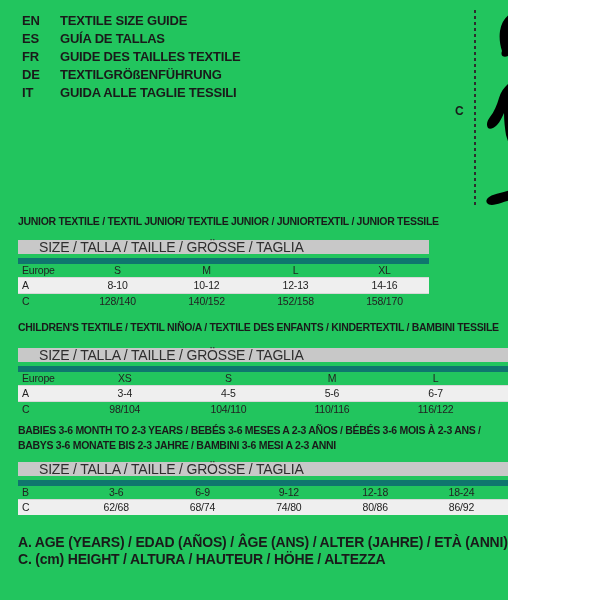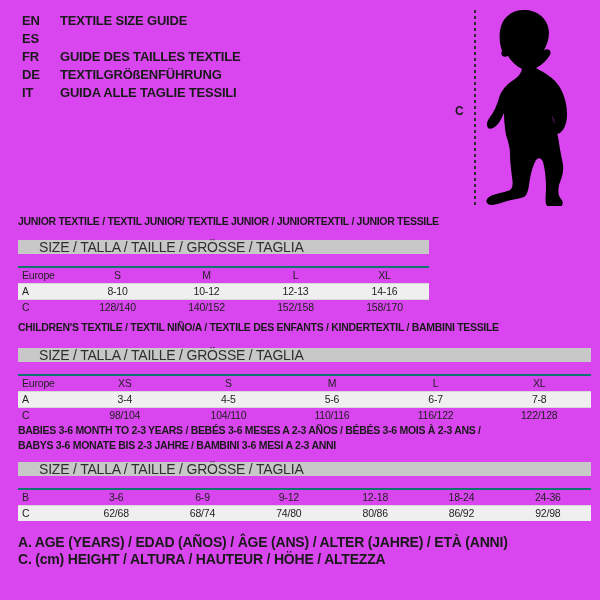--- a/index.html
+++ b/index.html
@@ -1,18 +1,18 @@
 <!DOCTYPE html>
 <html><head>
 <meta charset="utf-8">
 <style>
   * { margin:0; padding:0; box-sizing:border-box; }
   body { font-family: "Liberation Sans", sans-serif; background:#fff; }
   #canvas {
-    position:relative; width:600px; height:600px; background:#d946ef;
+    position:relative; width:508px; height:600px; background:#22c55e;
     overflow:hidden; color:#1a1a1a;
   }
 
   
   .lang-block { position:absolute; left:22px; top:12px; }
   .lang-row { display:flex; height:18px; line-height:18px; }
   .lang-code { width:38px; font-size:13px; font-weight:bold; letter-spacing:-0.2px; }
   .lang-title { font-size:13px; font-weight:bold; letter-spacing:-0.2px; white-space:nowrap;text-align:right; }
 
   
@@ -24,21 +24,21 @@
   .baby-svg { position:absolute; left:485px; top:9px; }
 
   
   .table-block { position:absolute; left:18px; }
   .tbl-title { font-size:10.5px; font-weight:bold; letter-spacing:-0.3px; line-height:13px; white-space:nowrap; }
   .tbl-title2 { font-size:10.5px; font-weight:bold; letter-spacing:-0.3px; line-height:15px; white-space:nowrap; }
   .size-bar {
     height:14px; line-height:14px; background:#c8c8c8; color:#2e2e2e;
     font-size:14px; letter-spacing:-0.2px; padding-left:21px;
   }
-  .size-table { border-collapse:collapse; table-layout:fixed; margin-top:12px; border-top:2px solid #0f766e; }
+  .size-table { border-collapse:collapse; table-layout:fixed; margin-top:4px; border-top:6px solid #0f766e; }
   .size-table td {
     height:16px; font-size:10.5px; letter-spacing:-0.2px; text-align:center;
     color:#222; vertical-align:middle;
   }
   .size-table tr:not(:last-child) td { border-bottom:1px solid #d8d8d8; }
   .size-table td.lbl { text-align:left; padding-left:4px; }
   .size-table tr.alt { background:#efefef; }
   .w1 { width:411px; }
   .w2 { width:573px; }
   col.c-lbl { width:55px; }
@@ -56,20 +56,21 @@
 
 <div id="canvas">
 
   <div class="lang-block">
     <div class="lang-row">
       <span class="lang-code">EN</span>
       <span class="lang-title">TEXTILE SIZE GUIDE</span>
     </div>
     <div class="lang-row">
       <span class="lang-code">ES</span>
+      <span class="lang-title">GUÍA DE TALLAS</span>
     </div>
     <div class="lang-row">
       <span class="lang-code">FR</span>
       <span class="lang-title">GUIDE DES TAILLES TEXTILE</span>
     </div>
     <div class="lang-row">
       <span class="lang-code">DE</span>
       <span class="lang-title">TEXTILGRÖßENFÜHRUNG</span>
     </div>
     <div class="lang-row">

